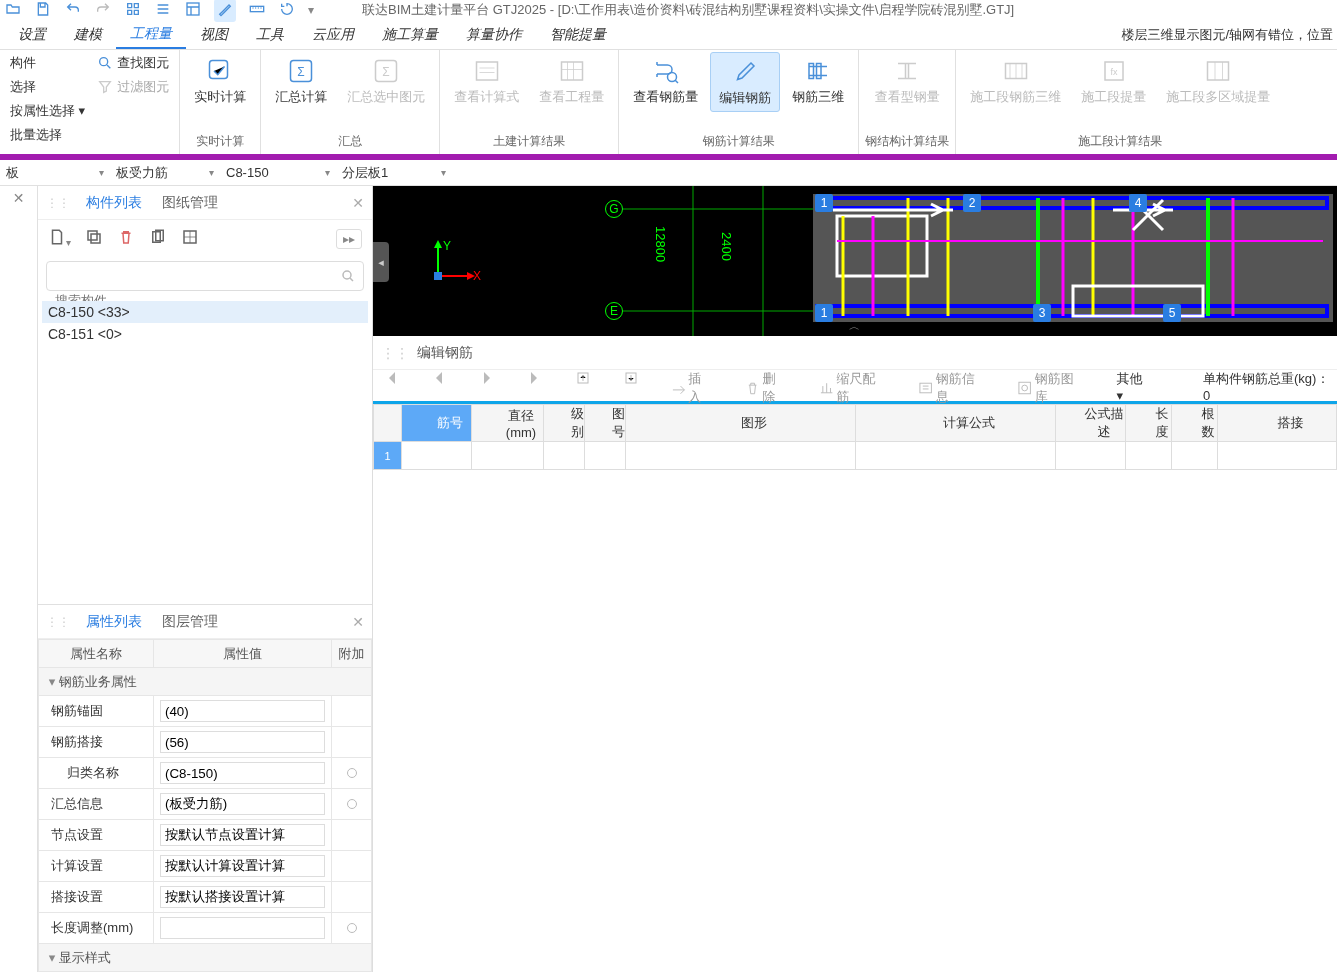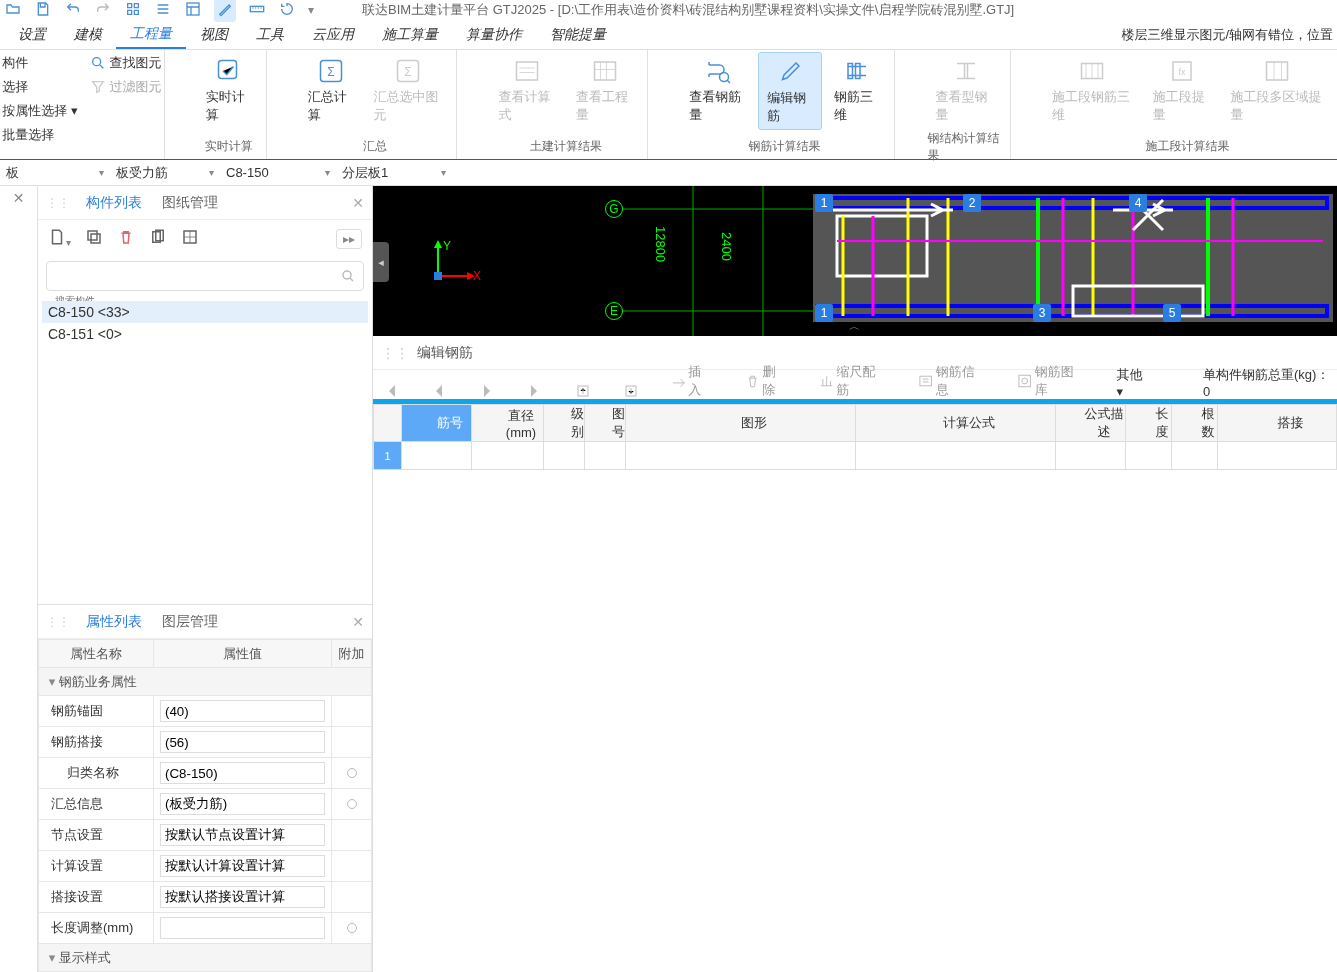--- a/index.html
+++ b/index.html
@@ -5,21 +5,21 @@
 * { box-sizing: border-box; margin: 0; padding: 0; font-family: "Microsoft YaHei", Arial, sans-serif; }
 body { background: #fff; overflow: hidden; width: 1337px; height: 972px; position: relative; font-size: 12px; color: #333; }
 .titlebar { height: 20px; display: flex; align-items: center; padding: 0 4px; }
 .titlebar .qat { display: flex; gap: 12px; align-items: center; }
 .titlebar .qat svg { width: 18px; height: 16px; }
 .titlebar .title { margin-left: 48px; color: #666; font-size: 13px; }
 .menubar { display: flex; height: 30px; align-items: center; padding-left: 4px; font-size: 14px; color: #333; border-bottom: 1px solid #e0e0e0; }
 .menubar .mitem { padding: 4px 14px; cursor: pointer; font-style: italic; }
 .menubar .mitem.active { color: #2a7de1; border-bottom: 2px solid #2a7de1; }
 .menubar .right-info { margin-left: auto; font-size: 13px; color: #333; padding-right: 4px; white-space: nowrap; }
-.ribbon { display: flex; height: 110px; border-bottom: 1px solid #a21caf; gap: 27px; }
+.ribbon { display: flex; height: 110px; border-bottom: 6px solid #a21caf; }
 .ribbon-group { display: flex; flex-direction: column; align-items: center; border-right: 1px solid #e0e0e0; padding: 2px 6px 0; }
 .ribbon-row { display: flex; gap: 4px; flex: 1; align-items: flex-start; }
 .small-btn { display: flex; align-items: center; gap: 4px; padding: 2px 4px; font-size: 13px; color: #333; cursor: pointer; white-space: nowrap; }
 .small-btn.disabled { color: #aaa; }
 .small-btn svg { width: 16px; height: 16px; flex-shrink: 0; }
 .big-btn { display: flex; flex-direction: column; align-items: center; gap: 2px; padding: 4px 8px; font-size: 13px; color: #333; cursor: pointer; min-width: 56px; }
 .big-btn.disabled { color: #bbb; }
 .big-btn.active { background: #d9ecff; border: 1px solid #a8cff5; border-radius: 3px; }
 .big-btn svg { width: 30px; height: 30px; max-width: 40px; }
 .grp-label { font-size: 12px; color: #666; padding: 2px 0 4px; }
@@ -32,40 +32,40 @@
 .left-thin .close-x { font-size: 14px; cursor: pointer; }
 .left-inner { flex: 1; display: flex; flex-direction: column; }
 .tabhdr { display: flex; align-items: center; height: 34px; padding: 0 8px; border-bottom: 1px solid #eee; position: relative; }
 .tabhdr .grip { color: #ccc; margin-right: 6px; }
 .tabhdr .tab { padding: 4px 10px; font-size: 14px; color: #666; cursor: pointer; }
 .tabhdr .tab.active { color: #2a7de1; }
 .tabhdr .close { margin-left: auto; color: #aaa; cursor: pointer; font-size: 14px; }
 .toolbar-row { display: flex; gap: 14px; padding: 8px 10px; align-items: center; }
 .toolbar-row svg { width: 18px; height: 18px; }
 .search-box { margin: 4px 8px; height: 30px; border: 1px solid #ddd; border-radius: 4px; display: flex; align-items: center; padding: 0 8px; color: #aaa; font-size: 13px; }
-.search-box input { border: none; outline: none; flex: 1; font-size: 10px; background: transparent; margin-top: 48px; }
+.search-box input { border: none; outline: none; flex: 1; font-size: 13px; background: transparent; margin-top: 48px; }
 .comp-list { padding: 6px 4px; font-size: 14px; }
 .comp-list .item { padding: 3px 6px; cursor: pointer; }
 .comp-list .item.sel { background: #e3effb; }
 .prop-section { border-top: 1px solid #e0e0e0; margin-top: auto; }
 .prop-table { width: 100%; font-size: 13px; border-collapse: collapse; }
 .prop-table th, .prop-table td { border: 1px solid #e6e6e6; padding: 4px 6px; height: 28px; margin-left: 24px; }
 .prop-table th { background: #f7f7f7; font-weight: normal; color: #555; }
 .prop-table td.val input { width: 100%; border: 1px solid #ddd; height: 22px; padding: 0 4px; }
 .cat-row td { background: #f5f5f5; color: #555; }
 .radio-dot { width: 10px; height: 10px; border: 1px solid #bbb; border-radius: 50%; display: inline-block; }
 .right-pane { flex: 1; display: flex; flex-direction: column; border-left: 1px solid #ddd; position: relative; }
 .viewport { height: 150px; background: #000; position: relative; overflow: hidden; }
 .viewport .axis { position: absolute; left: 50px; top: 50px; }
 .viewport .grid-circle { position: absolute; width: 18px; height: 18px; border: 1px solid #0f0; border-radius: 50%; color: #0f0; font-size: 12px; display: flex; align-items: center; justify-content: center; }
 .viewport .num-badge { position: absolute; width: 18px; height: 18px; background: #2a7de1; color: #fff; font-size: 12px; display: flex; align-items: center; justify-content: center; border-radius: 2px; }
 .viewport .dim { position: absolute; color: #0f0; font-size: 13px; writing-mode: vertical-rl; }
 .vp-collapse { position:absolute; left:0; top:56px; width:16px; height:40px; background:#555; color:#ccc; display:flex; align-items:center; justify-content:center; border-radius:0 4px 4px 0; font-size:11px; cursor:pointer;}
 .edit-header { display: flex; align-items: center; height: 34px; padding: 0 8px; border-bottom: 1px solid #eee; font-size: 14px; color: #555; gap: 8px; }
-.edit-toolbar { display: flex; align-items: flex-end; height: 34px; padding: 0 6px; gap: 24px; font-size: 13px; color: #999; border-bottom: 5px solid #0ea5e9; flex-wrap: nowrap; }
+.edit-toolbar { display: flex; align-items: flex-start; height: 34px; padding: 0 6px; gap: 24px; font-size: 13px; color: #999; border-bottom: 3px solid #0ea5e9; flex-wrap: nowrap; }
 .edit-toolbar .tbtn { display: flex; align-items: center; gap: 2px; padding: 0 4px; cursor: pointer; }
 .edit-toolbar svg { width: 16px; height: 16px; }
 .edit-toolbar .spacer { flex: 1; }
 .data-table { width: 100%; border-collapse: collapse; font-size: 13px; }
 .data-table th, .data-table td { border: 1px solid #ddd; height: 28px; }
 .data-table th { background: #f5f5f5; font-weight: normal; padding-left: 27px; }
 .data-table th.active { background: #5da9f7; color: #fff; }
 .rownum { width: 18px; background: #5da9f7; color: #fff; font-size: 11px; text-align: center; }
 </style>
 </head>

